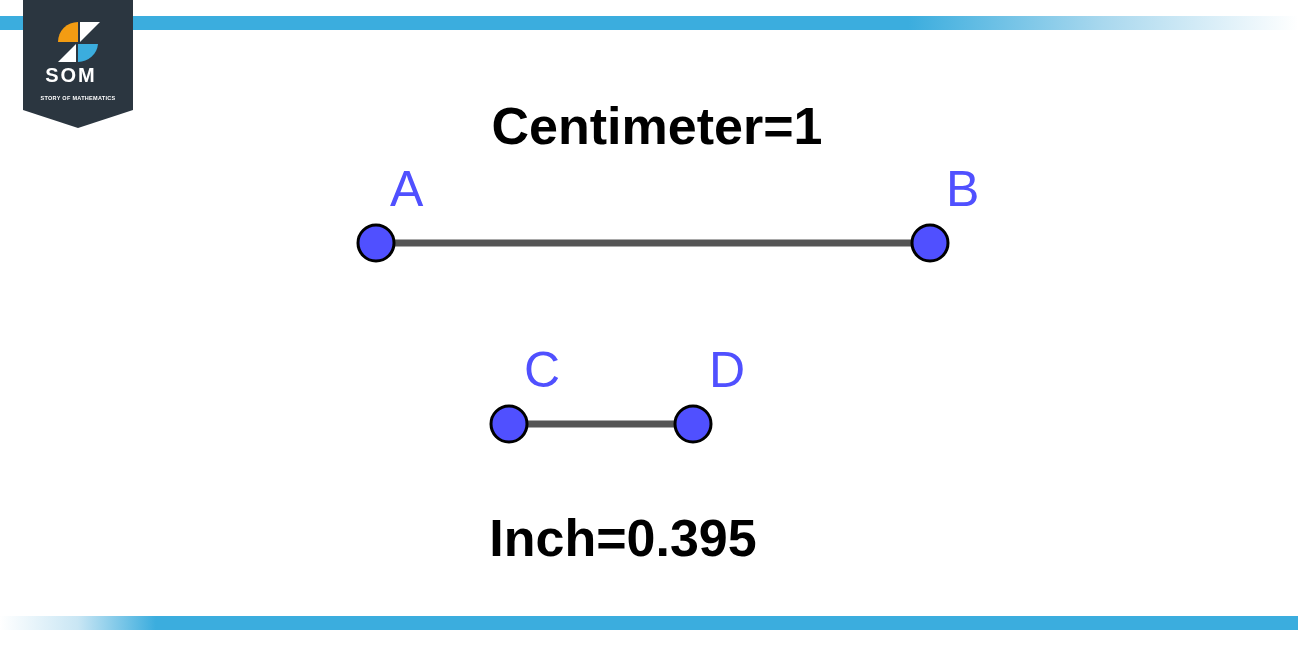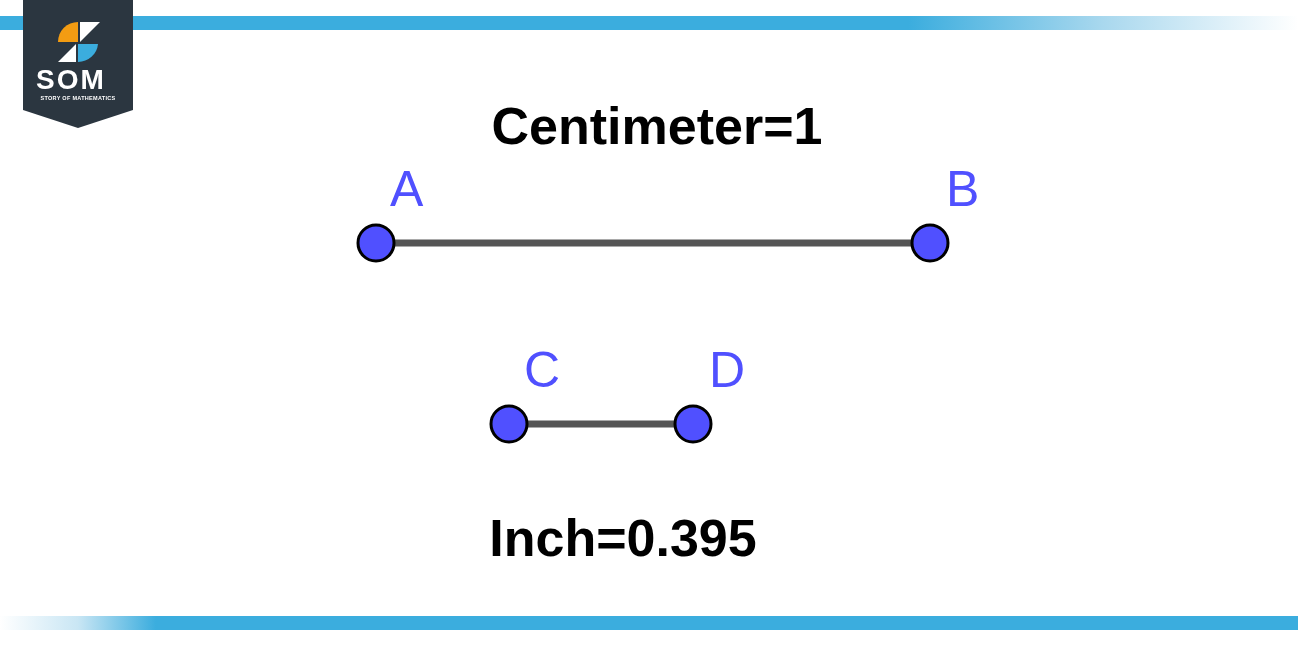--- a/index.html
+++ b/index.html
@@ -15,21 +15,21 @@
     .bar-bottom {
       position: absolute; left: 0; top: 616px; width: 1298px; height: 14px;
       background: linear-gradient(to right, #ffffff 0%, #c9e6f4 6%, #3badde 12%, #3badde 100%);
     }
     .logo {
       position: absolute; left: 23px; top: 0; width: 110px; height: 128px;
     }
     .logo svg { display: block; }
     .logo-text {
       position: absolute; left: 0; top: 64px; width: 96px; text-align: center;
-      color: #ffffff; font-weight: bold; font-size: 28px; letter-spacing: 2px;
+      color: #ffffff; font-weight: bold; font-size: 20px; letter-spacing: 2px;
       font-family: "Liberation Sans", sans-serif;
     }
     .logo-sub {
       position: absolute; left: 0; top: 95px; width: 110px; text-align: center;
       color: #ffffff; font-weight: bold; font-size: 5.5px; letter-spacing: 0.3px;
     }
     .title {
       position: absolute; left: 0; width: 1298px; text-align: center;
       font-weight: bold; color: #000; font-size: 52px;
     }

